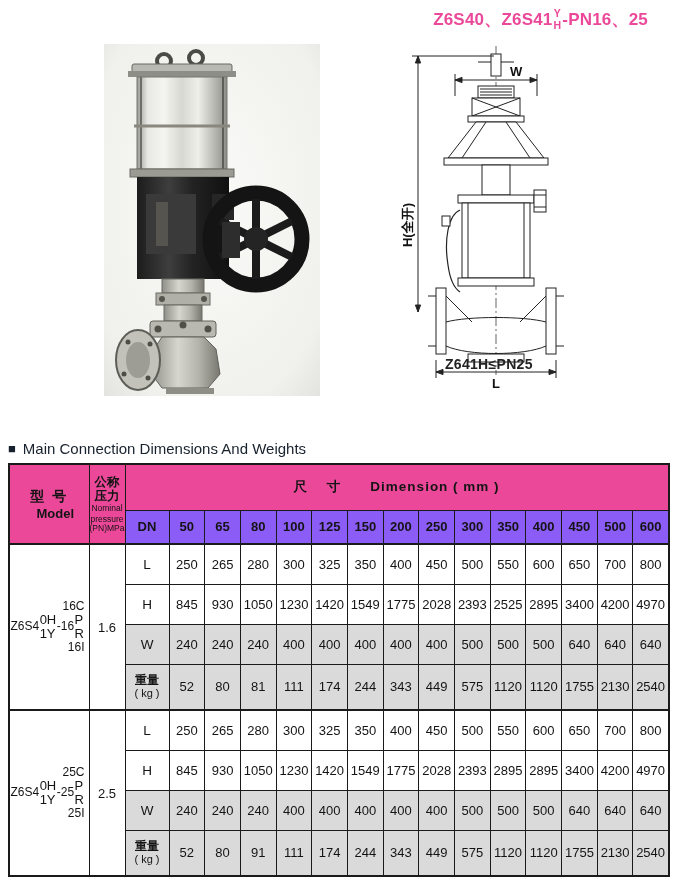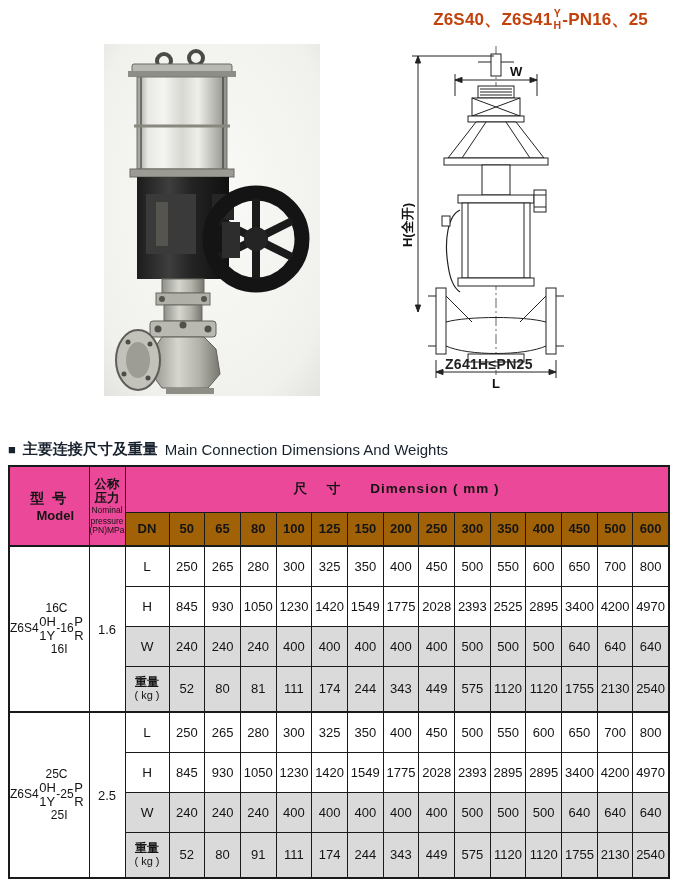--- a/index.html
+++ b/index.html
@@ -4,21 +4,21 @@
 <style>
   html,body{margin:0;padding:0;}
   body{
     width:676px;height:880px;background:#ffffff;position:relative;
     font-family:"Liberation Sans","DejaVu Sans",sans-serif;color:#111;
     -webkit-font-smoothing:antialiased;
   }
   
   .page-title{
     position:absolute;top:8px;right:28px;
-    font-size:17px;font-weight:bold;color:#c2410c;letter-spacing:.2px;
+    font-size:17px;font-weight:bold;color:#ec4899;letter-spacing:.2px;
     display:flex;align-items:center;
   }
   .tstack{display:inline-flex;flex-direction:column;align-items:center;
     font-size:10.5px;line-height:1.05;font-weight:bold;margin:0 1px;}
   
   .figures{position:relative;height:440px;}
   .photo-wrap{position:absolute;left:104px;top:44px;width:216px;height:352px;}
   .diagram-wrap{position:absolute;left:398px;top:40px;width:195px;height:355px;}
   .diagram-caption{
     position:absolute;left:445px;top:356px;
@@ -48,27 +48,27 @@
   tbody tr{height:40px;}
   tbody tr.wrow{height:46px;padding-left:28px;}
   tr.group-start td{border-top:2px solid #1a1a1a;}
   .model-hdr .zh{font-weight:bold;font-size:14px;letter-spacing:2px;}
   .model-hdr .en{font-weight:bold;font-size:13px;margin-left:12px;}
   .press-hdr .zh{font-weight:bold;font-size:12.5px;line-height:1.15;}
   .press-hdr .en{font-size:8.5px;line-height:1.1;margin-top:1px;}
   .press-hdr .unit{font-size:8.5px;line-height:1.1;}
   .dim-hdr{font-weight:bold;font-size:13.5px;letter-spacing:1px;}
   .dim-hdr .zh{letter-spacing:8px;margin-right:22px;}
-  td.dnhead{background:#a16207;font-weight:bold;font-size:13px;}
+  td.dnhead{background:#8b5cf6;font-weight:bold;font-size:13px;}
   td.shaded{background:#dadada;}
   td.val{font-size:13px;}
   td.row-label{font-size:13.5px;}
   td.row-label .small{font-size:11px;line-height:1.05;}
   td.row-label .wz{font-size:12px;font-weight:bold;line-height:1.1;}
-  .model-cell-inner{line-height:1.15;font-size:12px;text-align:right;padding-right:21px;}
+  .model-cell-inner{line-height:1.15;font-size:12px;text-align:right;padding-right:4px;}
   .m-mid{white-space:nowrap;}
   .stack{display:inline-flex;flex-direction:column;align-items:flex-start;
     font-size:13px;line-height:1.05;vertical-align:middle;margin:0 0.5px;}
   .pressure-cell{font-size:13px;}
 </style>
 </head>
 <body>
 
 <div class="page-title">
   <span>Z6S40、Z6S41</span>
@@ -238,21 +238,20 @@
       <text x="14" y="185" font-size="13" font-weight="bold" fill="#111" transform="rotate(-90 14 185)" text-anchor="middle">H(全开)</text>
       <text x="98" y="348" font-size="13" font-weight="bold" fill="#111" text-anchor="middle">L</text>
     </svg>
   </div>
 
   <div class="diagram-caption">Z641H≤PN25</div>
 </div>
 
 <div class="section-heading">
   <span class="bullet">■</span>
-  <span class="zh">主要连接尺寸及重量</span>
   <span class="en">Main Connection Dimensions And Weights</span>
 </div>
 
 <table class="dims">
   <colgroup>
     <col style="width:80px">
       <col style="width:36px">
       <col style="width:44px">
     <col span="14" style="width:35.7px">
   </colgroup>

